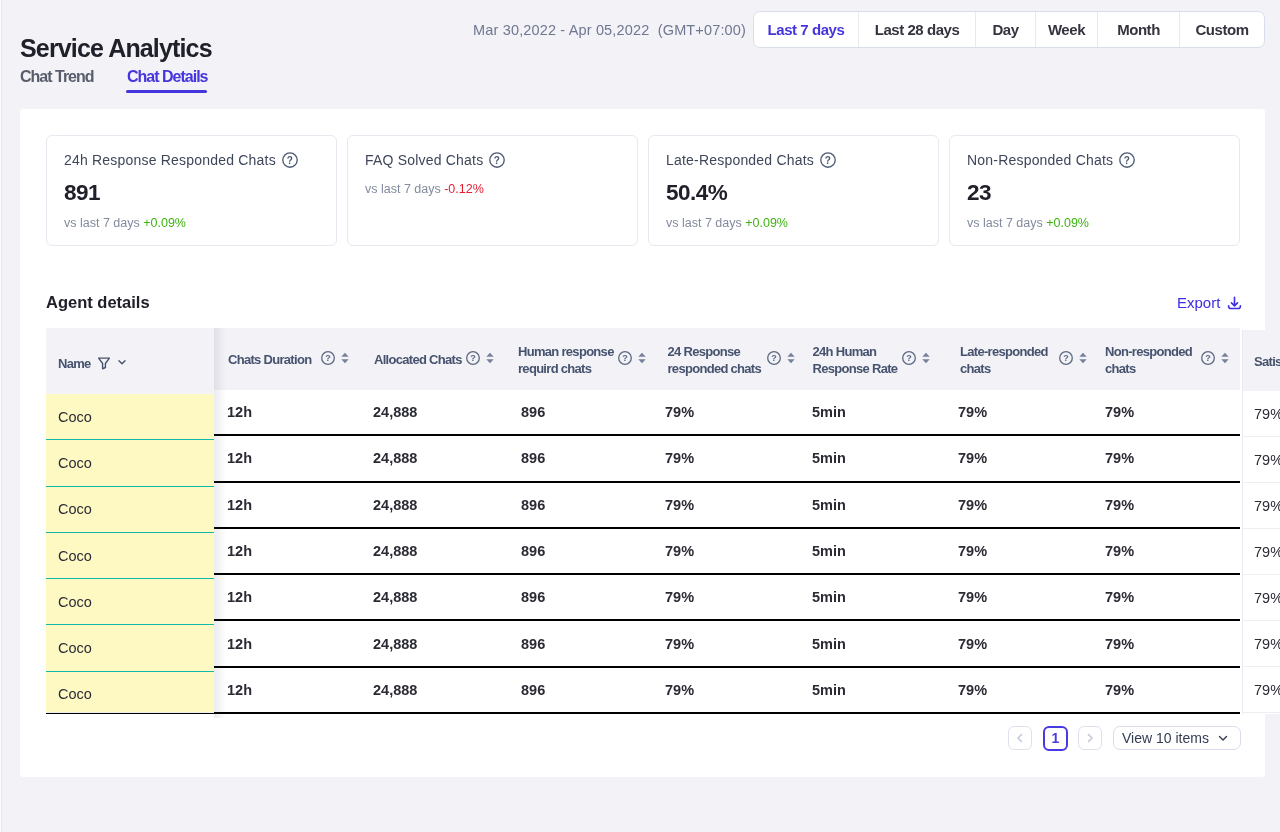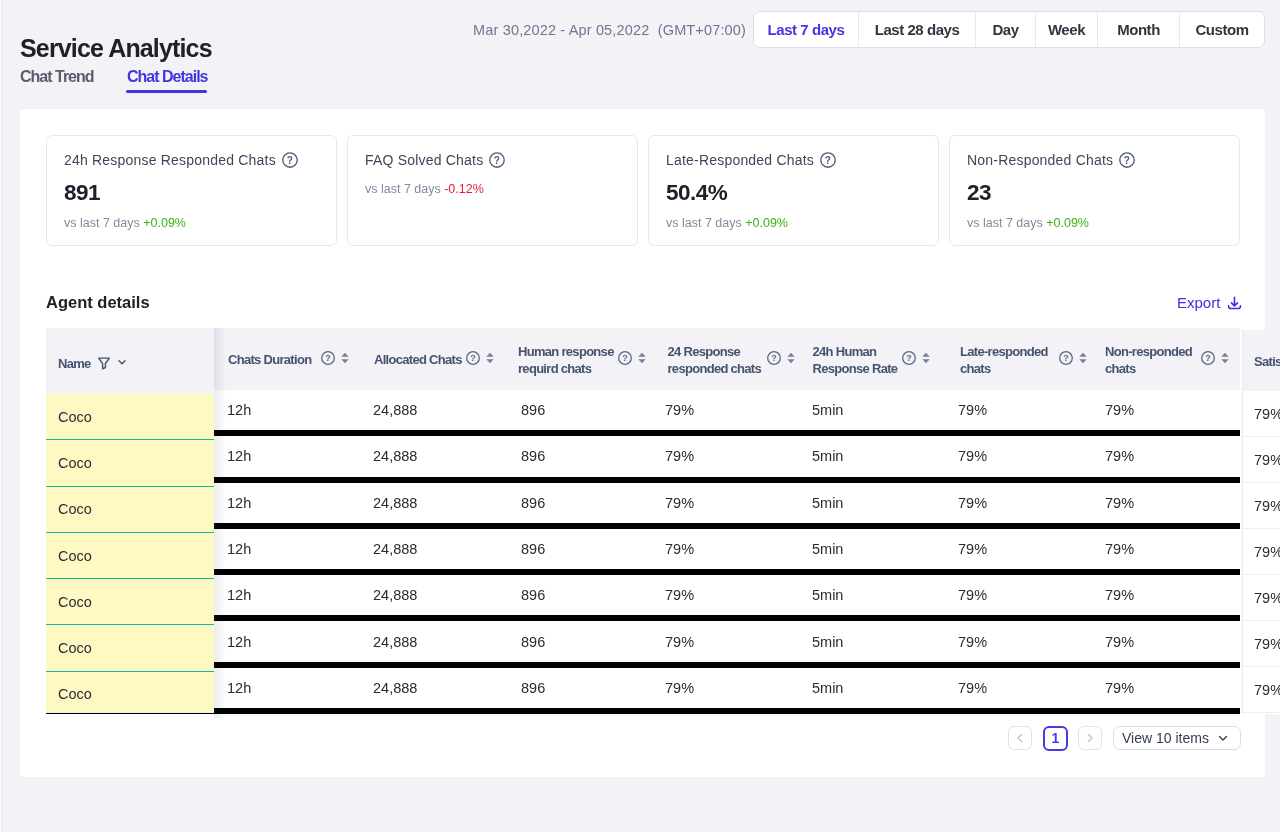--- a/index.html
+++ b/index.html
@@ -32,21 +32,21 @@
   .card .s .down { color:#e71d32; }
   .qicon { display:inline-block; width:15px; height:15px; }
   
   .agent-h { position:absolute; left:26px; top:184px; font-size:16.5px; font-weight:700; color:#20202b; }
   .export { position:absolute; left:1157px; top:185px; font-size:15px; font-weight:500; color:#3d2ee0; display:flex; align-items:center; gap:7px; }
   
   .thead { position:absolute; left:26px; top:219px; width:1194px; height:62px; background:#f2f2f7; }
   .hcell { position:absolute; font-size:13px; font-weight:600; color:#47536e; line-height:17px; letter-spacing:-0.7px; white-space:nowrap; }
   .hicons { position:absolute; display:flex; align-items:center; gap:6px; }
   .rows { position:absolute; left:26px; top:281px; width:1194px; }
-  .row { position:relative; height:46.3px; border-bottom:6px solid #000000; }
+  .row { position:relative; height:46.3px; border-bottom:2px solid #000000;font-weight:bold; }
   .cell { position:absolute; top:50%; transform:translateY(-50%); font-size:14.5px; color:#2b2b35; white-space:nowrap; }
   .nameshadow { position:absolute; left:194px; top:219px; width:12px; height:390px; background:linear-gradient(to right, rgba(62,70,99,0.10), rgba(62,70,99,0)); z-index:3; }
   .namecol { position:absolute; left:26px; top:222px; width:168px; height:382px; overflow:hidden; border-bottom:1px solid #ededf2; z-index:4; }
   .namecol .nhead { position:relative; height:63px; background:#f2f2f7; }
   .namecol .nhead .inner { position:absolute; left:12px; top:50%; transform:translateY(-50%); display:flex; align-items:center; gap:6px; font-size:13px; font-weight:600; color:#47536e; letter-spacing:-0.7px; }
   .namecol .nrow { position:relative; height:46.3px; background:#fef9c3; border-bottom:1px solid #14b8a6; }
   .namecol .nrow span { position:absolute; left:12px; top:50%; transform:translateY(-50%); font-size:14.5px; color:#2b2b35; }
   
   .pinned { position:absolute; left:1220px; top:221px; width:40px; height:384px; background:#fff; z-index:4; border-bottom-left-radius:4px; }
   .pinned .pborder { position:absolute; left:2px; top:0; bottom:0; width:1px; background:#e9e9f1; }

